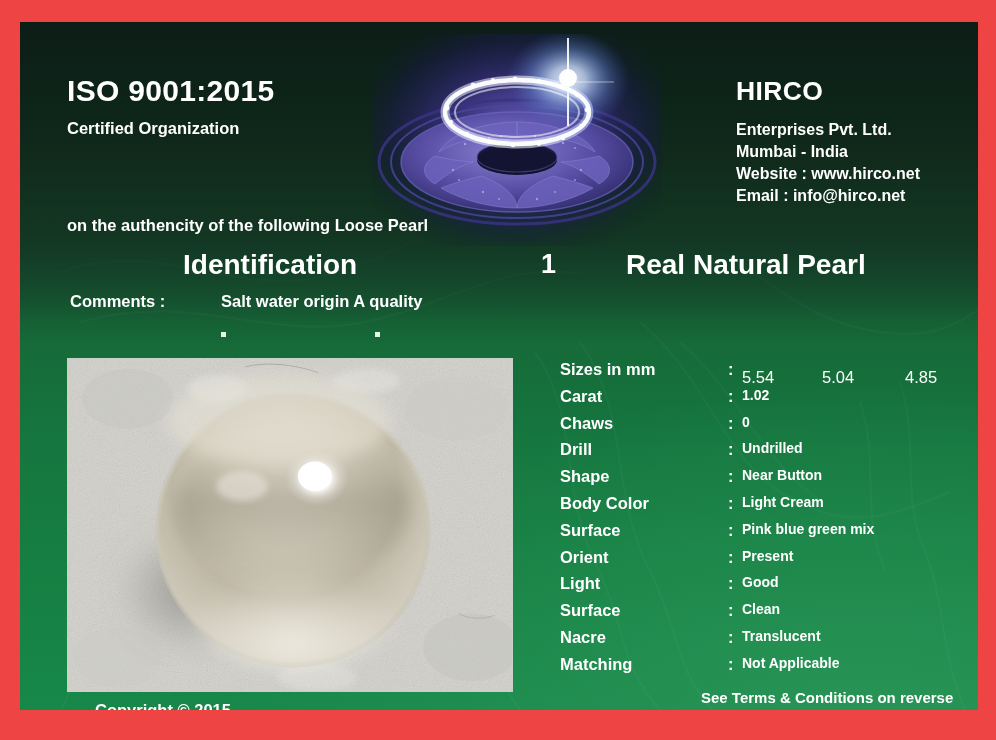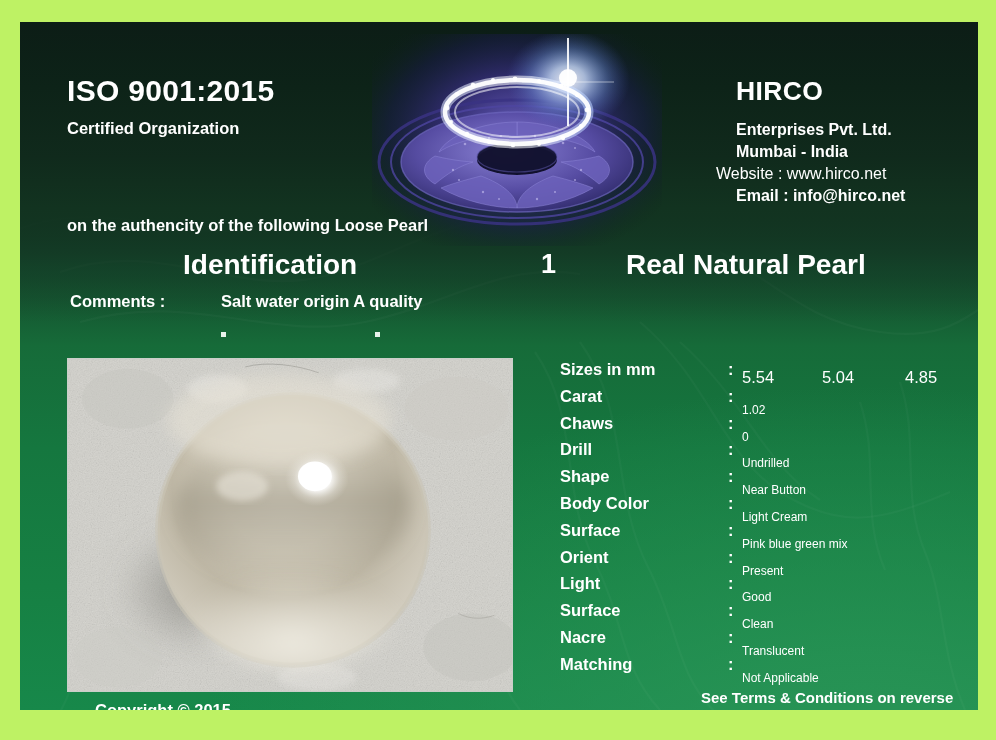--- a/index.html
+++ b/index.html
@@ -2,21 +2,21 @@
 <html><head>
 <meta charset="utf-8">
 <title>Pearl Certificate</title>
 <style>
   html,body{margin:0;padding:0;background:#ffffff;}
   body{
     width:996px;height:740px;overflow:hidden;
     font-family:"Liberation Sans","DejaVu Sans",sans-serif;
     -webkit-font-smoothing:antialiased;
   }
-  #page{position:relative;width:996px;height:740px;background:#bef264;}
+  #page{position:relative;width:996px;height:740px;background:#ef4444;}
 
   
   .card{
     position:absolute;left:20px;top:22px;width:958px;height:688px;
     overflow:hidden;
     background:
       radial-gradient(120% 95% at 88% 108%, #2a9557 0%, rgba(42,149,87,0) 58%),
       linear-gradient(180deg,
         #0d1f18 0%,
         #0e2619 16%,
@@ -56,21 +56,21 @@
   
   .t{position:absolute;color:#ffffff;white-space:nowrap;}
   .iso{left:47px;top:52px;font-size:30px;font-weight:bold;letter-spacing:.3px;}
   .certorg{left:47px;top:97px;font-size:16.5px;font-weight:bold;}
   .tcno{left:47px;top:162px;font-size:16.5px;font-weight:bold;}
   .auth{left:47px;top:194px;font-size:16.5px;font-weight:bold;text-align:right;}
 
   .hirco{left:716px;top:54px;font-size:26.5px;font-weight:bold;letter-spacing:.4px;}
   .co1{left:716px;top:99px;font-size:16px;font-weight:bold;}
   .co2{left:716px;top:121px;font-size:16px;font-weight:bold;}
-  .co3{left:696px;top:143px;font-size:16px;font-weight:normal;}
+  .co3{left:716px;top:143px;font-size:16px;font-weight:bold;}
   .co4{left:716px;top:165px;font-size:16px;font-weight:bold;}
 
   .ident{left:163px;top:227px;font-size:28px;font-weight:bold;}
   .qty{left:521px;top:227px;font-size:27px;font-weight:bold;}
   .pearlname{left:568px;top:227px;font-size:28px;font-weight:bold;margin-left:38px;}
 
   .cmt-lbl{left:50px;top:270px;font-size:16.5px;font-weight:bold;}
   .cmt-val{left:201px;top:270px;font-size:16.5px;font-weight:bold;}
 
   .dot{position:absolute;width:5px;height:5px;background:#e9f3ec;}
@@ -89,21 +89,21 @@
   .spec{position:absolute;left:540px;top:338px;width:420px;}
   .row{position:relative;height:26.8px;}
   .row .lbl{
     position:absolute;left:0;top:0;font-size:16.5px;font-weight:bold;color:#ffffff;
     white-space:nowrap;
   }
   .row .col{
     position:absolute;left:168px;top:0;font-size:16.5px;font-weight:bold;color:#ffffff;
   }
   .row .val{
-    position:absolute;left:182px;top:16px;font-size:12px;font-weight:normal;color:#ffffff;
+    position:absolute;left:182px;top:0;font-size:14px;font-weight:bold;color:#ffffff;
     white-space:nowrap;
   }
   .sz{position:absolute;top:8px;font-size:16.5px;font-weight:normal;color:#ffffff;}
   .sz.a{left:182px;} .sz.b{left:262px;} .sz.c{left:345px;}
 
   .terms{
     position:absolute;left:681px;top:667px;font-size:15px;font-weight:bold;color:#ffffff;
     white-space:nowrap;
   }
   .copyright{

